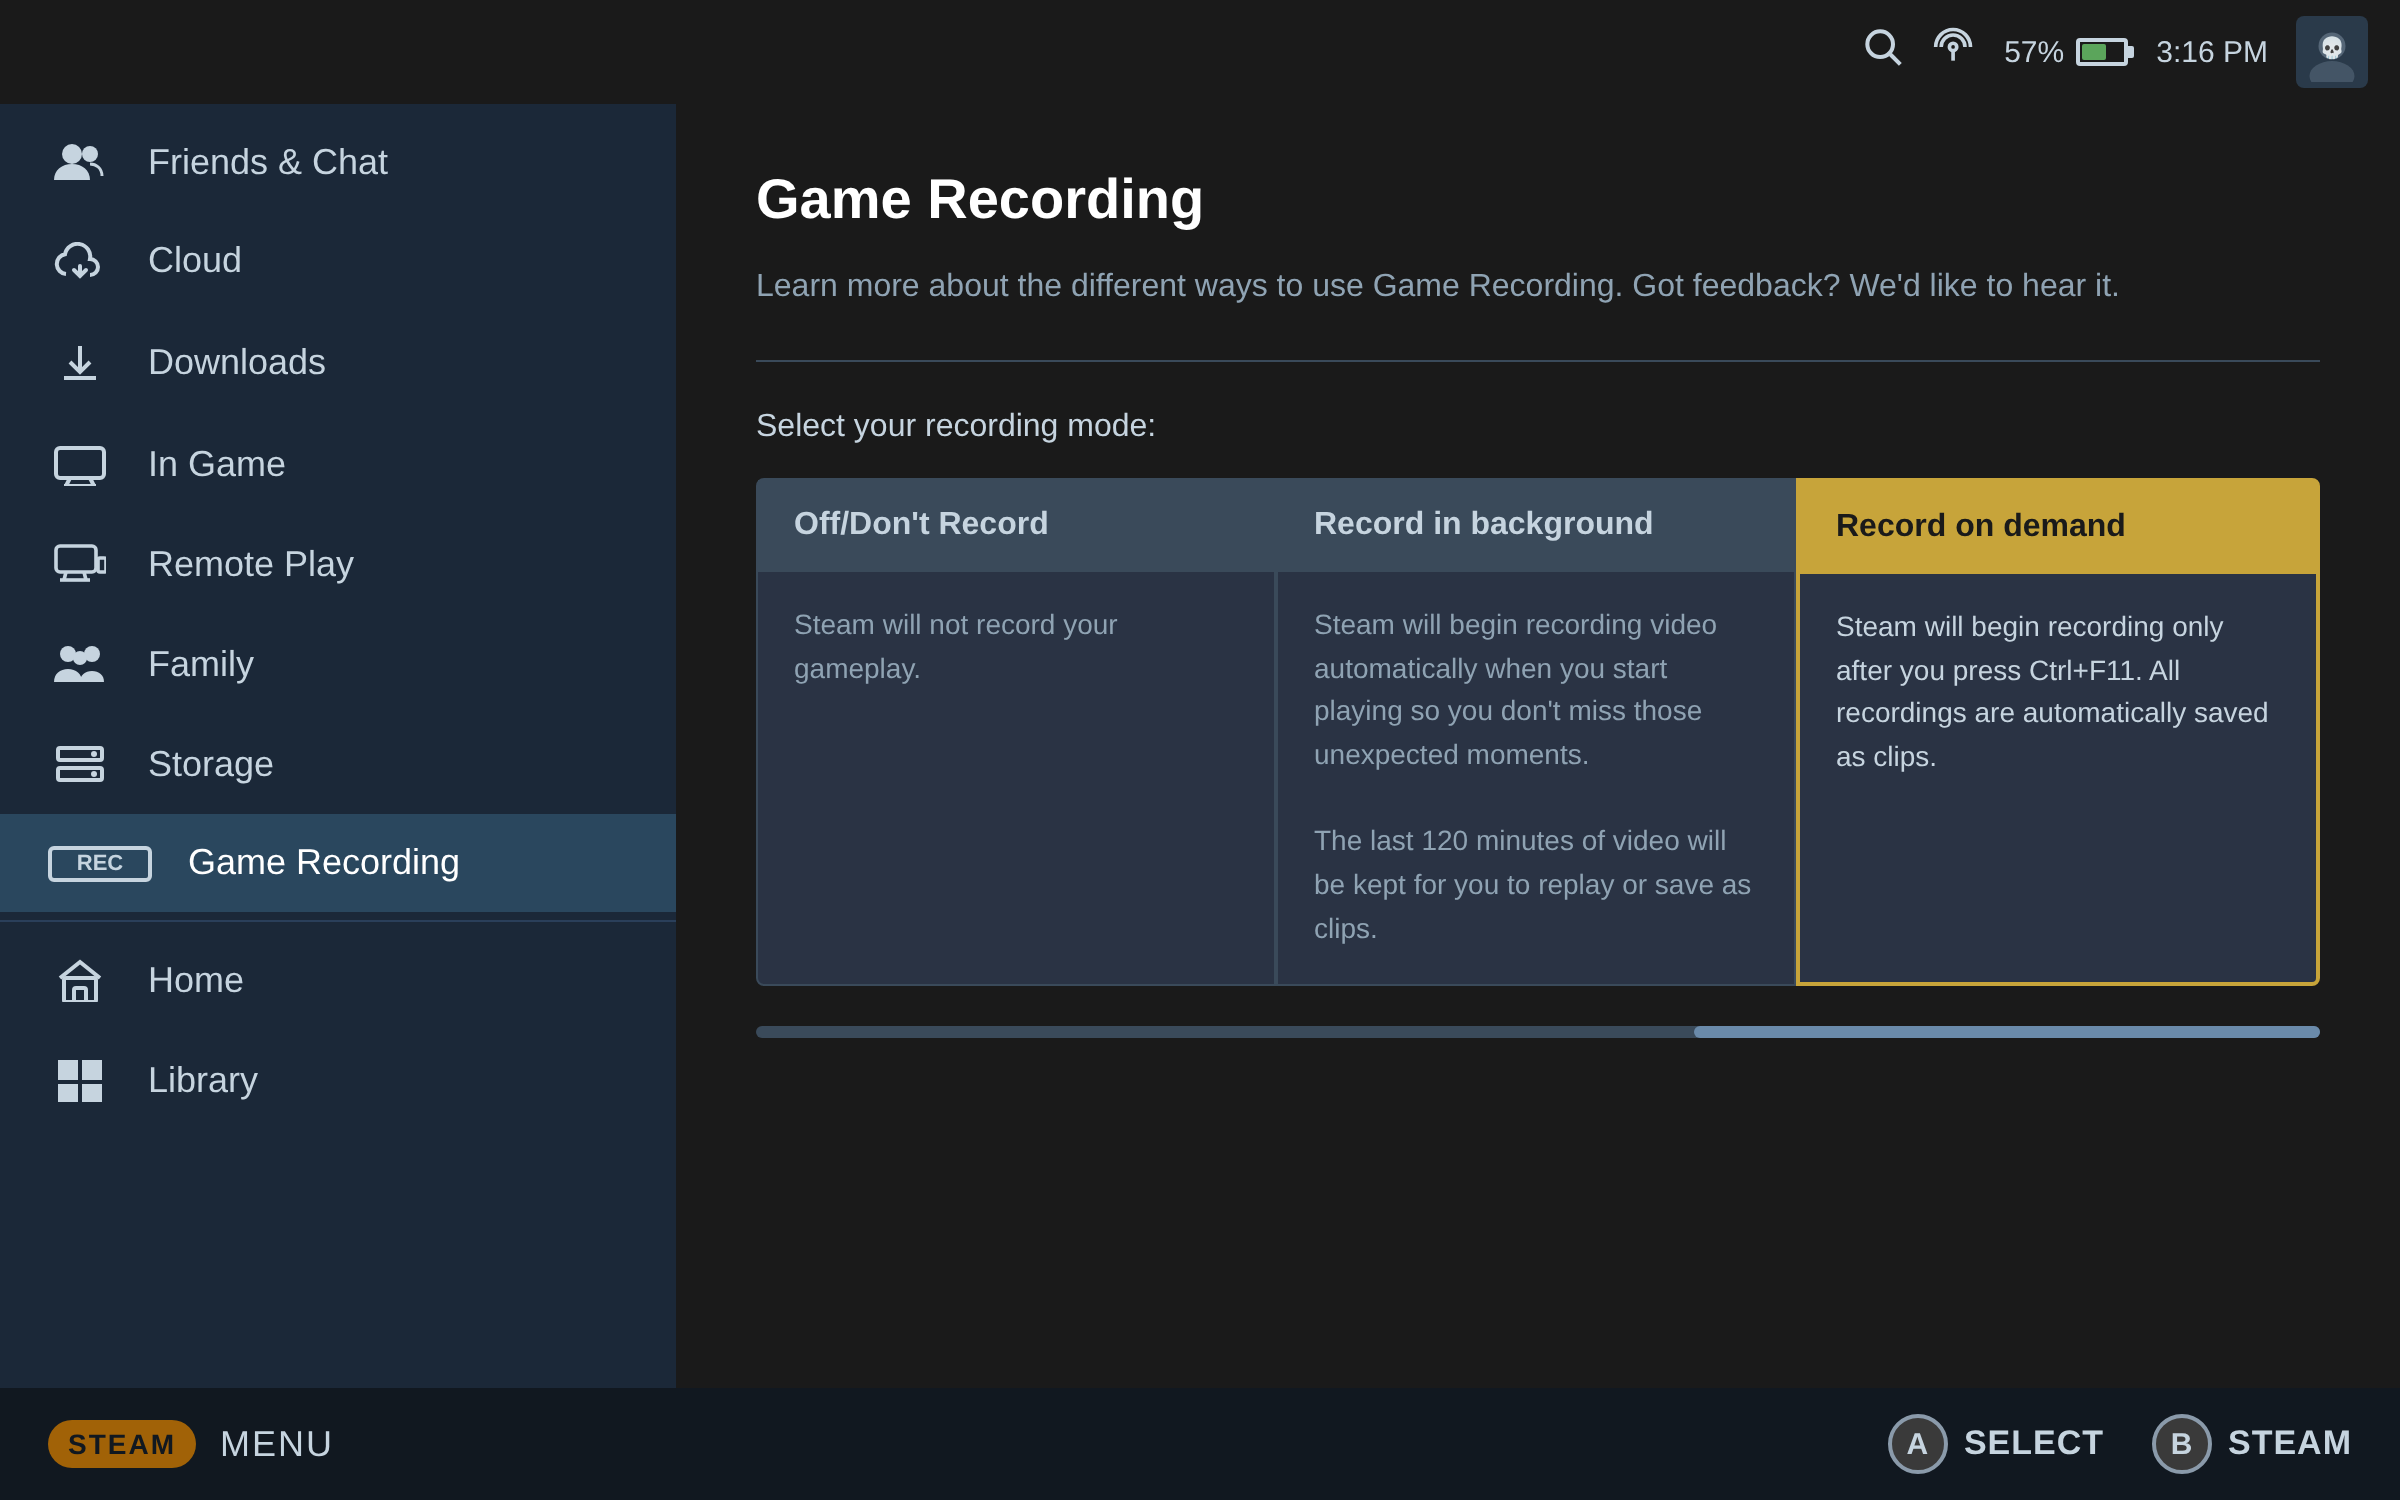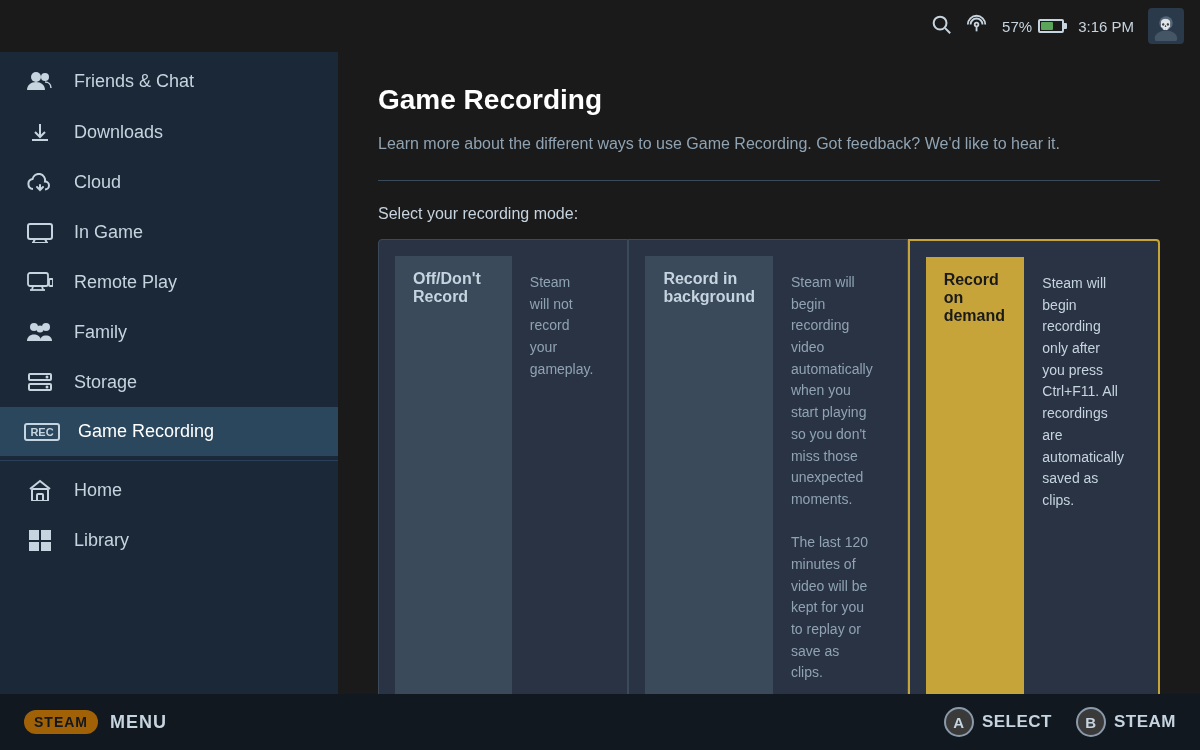--- a/index.html
+++ b/index.html
@@ -174,24 +174,24 @@
     
     .cards-row {
       display: flex;
       gap: 0;
       width: 100%;
     }
     .card {
       flex: 1;
       background: #2a3344;
       border: 1px solid #3a4a5a;
-      padding: 16px;
+      padding: 0;
       cursor: pointer;
       display: flex;
-      flex-direction: row;
+      flex-direction: column;
     }
     .card:first-child {
       border-radius: 4px 0 0 4px;
     }
     .card:last-child {
       border-radius: 0 4px 4px 0;
     }
     .card.selected {
       border: 2px solid #c7a43a;
       background: #2a3344;
@@ -255,21 +255,21 @@
       background: #a16207;
       color: #111820;
       font-size: 14px;
       font-weight: 900;
       padding: 4px 10px;
       border-radius: 20px;
       letter-spacing: 1px;
     }
     .menu-label {
       font-size: 18px;
-      font-weight: 700;
+      font-weight: 400;
       color: #c6d4df;
       letter-spacing: 1px;
     }
     .controller-buttons {
       display: flex;
       align-items: center;
       gap: 24px;
     }
     .ctrl-btn {
       display: flex;
@@ -344,36 +344,36 @@
           <ellipse cx="18" cy="7" rx="4" ry="4"></ellipse>
           <path d="M0 20c0-5 4-8 9-8s9 3 9 8"></path>
           <path d="M18 12c3 0 6 2 6 6" stroke="#c6d4df" stroke-width="1.5" fill="none"></path>
         </svg>
       </span>
       <span class="label">Friends &amp; Chat</span>
     </div>
 
     <div class="sidebar-item">
       <span class="icon">
+        <svg width="26" height="20" viewBox="0 0 26 20" fill="none" stroke="#c6d4df" stroke-width="2">
+          <path d="M6 16a5 5 0 01-.5-9.9A6 6 0 0118 8.5a4 4 0 110 8"></path>
+          <path d="M13 12v5M10 14l3 3 3-3" stroke-linecap="round"></path>
+        </svg>
+      </span>
+      <span class="label">Cloud</span>
+    </div>
+
+    <div class="sidebar-item">
+      <span class="icon">
         <svg width="24" height="24" viewBox="0 0 24 24" fill="none" stroke="#c6d4df" stroke-width="2">
           <path d="M12 4v12M7 12l5 5 5-5"></path>
           <line x1="4" y1="20" x2="20" y2="20"></line>
         </svg>
       </span>
       <span class="label">Downloads</span>
-    </div>
-
-    <div class="sidebar-item">
-      <span class="icon">
-        <svg width="26" height="20" viewBox="0 0 26 20" fill="none" stroke="#c6d4df" stroke-width="2">
-          <path d="M6 16a5 5 0 01-.5-9.9A6 6 0 0118 8.5a4 4 0 110 8"></path>
-          <path d="M13 12v5M10 14l3 3 3-3" stroke-linecap="round"></path>
-        </svg>
-      </span>
-      <span class="label">Cloud</span>
     </div>
 
     <div class="sidebar-item">
       <span class="icon">
         <svg width="26" height="22" viewBox="0 0 26 22" fill="none" stroke="#c6d4df" stroke-width="2">
           <rect x="1" y="3" width="24" height="15" rx="2"></rect>
           <line x1="8" y1="18" x2="6" y2="22"></line>
           <line x1="18" y1="18" x2="20" y2="22"></line>
           <line x1="5" y1="22" x2="21" y2="22"></line>
         </svg>
@@ -414,21 +414,21 @@
           <rect x="2" y="3" width="22" height="6" rx="1"></rect>
           <rect x="2" y="13" width="22" height="6" rx="1"></rect>
           <circle cx="20" cy="6" r="1.5" fill="#c6d4df" stroke="none"></circle>
           <circle cx="20" cy="16" r="1.5" fill="#c6d4df" stroke="none"></circle>
         </svg>
       </span>
       <span class="label">Storage</span>
     </div>
 
     <div class="sidebar-item active">
-      <span class="icon" style="font-size:11px;font-weight:900;color:#c6d4df;letter-spacing:0;border:2px solid #c6d4df;border-radius:3px;padding:1px 3px;width:36px;text-align:center;">REC</span>
+      <span class="icon" style="font-size:11px;font-weight:900;color:#c6d4df;letter-spacing:0;border:2px solid #c6d4df;border-radius:3px;padding:1px 3px;width:52px;text-align:center;">REC</span>
       <span class="label">Game Recording</span>
     </div>
 
     <div class="sidebar-divider"></div>
 
     <div class="sidebar-item">
       <span class="icon">
         <svg width="24" height="22" viewBox="0 0 24 22" fill="none" stroke="#c6d4df" stroke-width="2">
           <path d="M2 10L12 2l10 8"></path>
           <rect x="4" y="10" width="16" height="12" rx="1"></rect>

